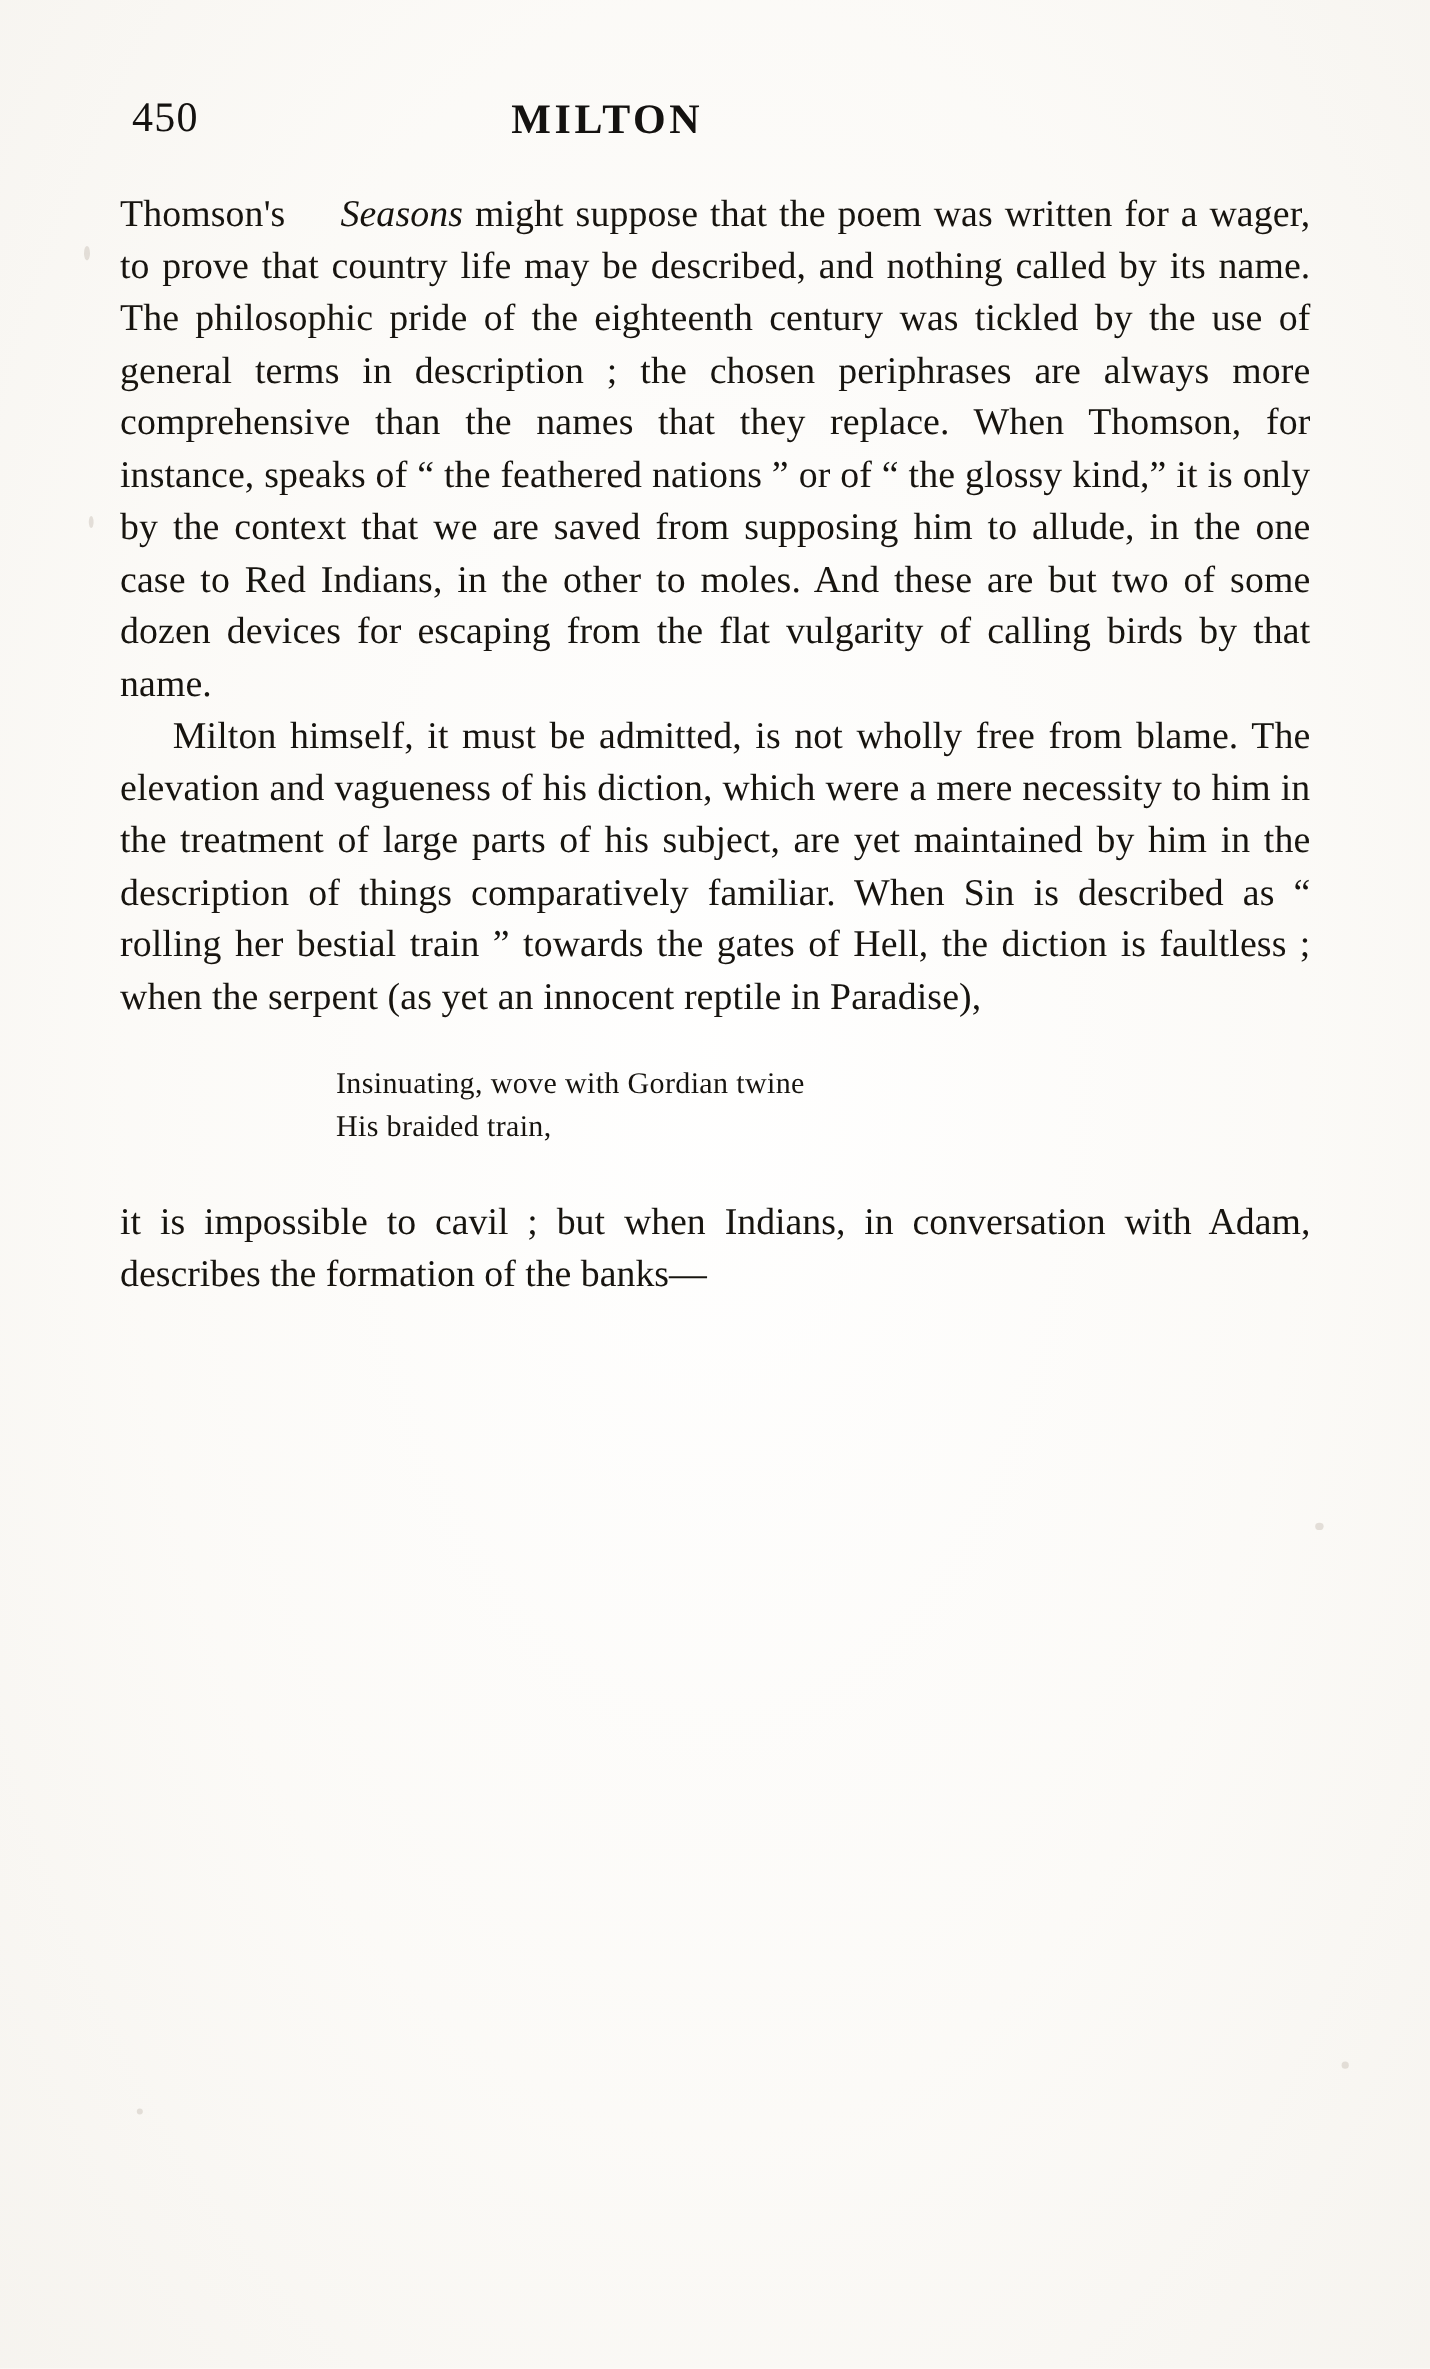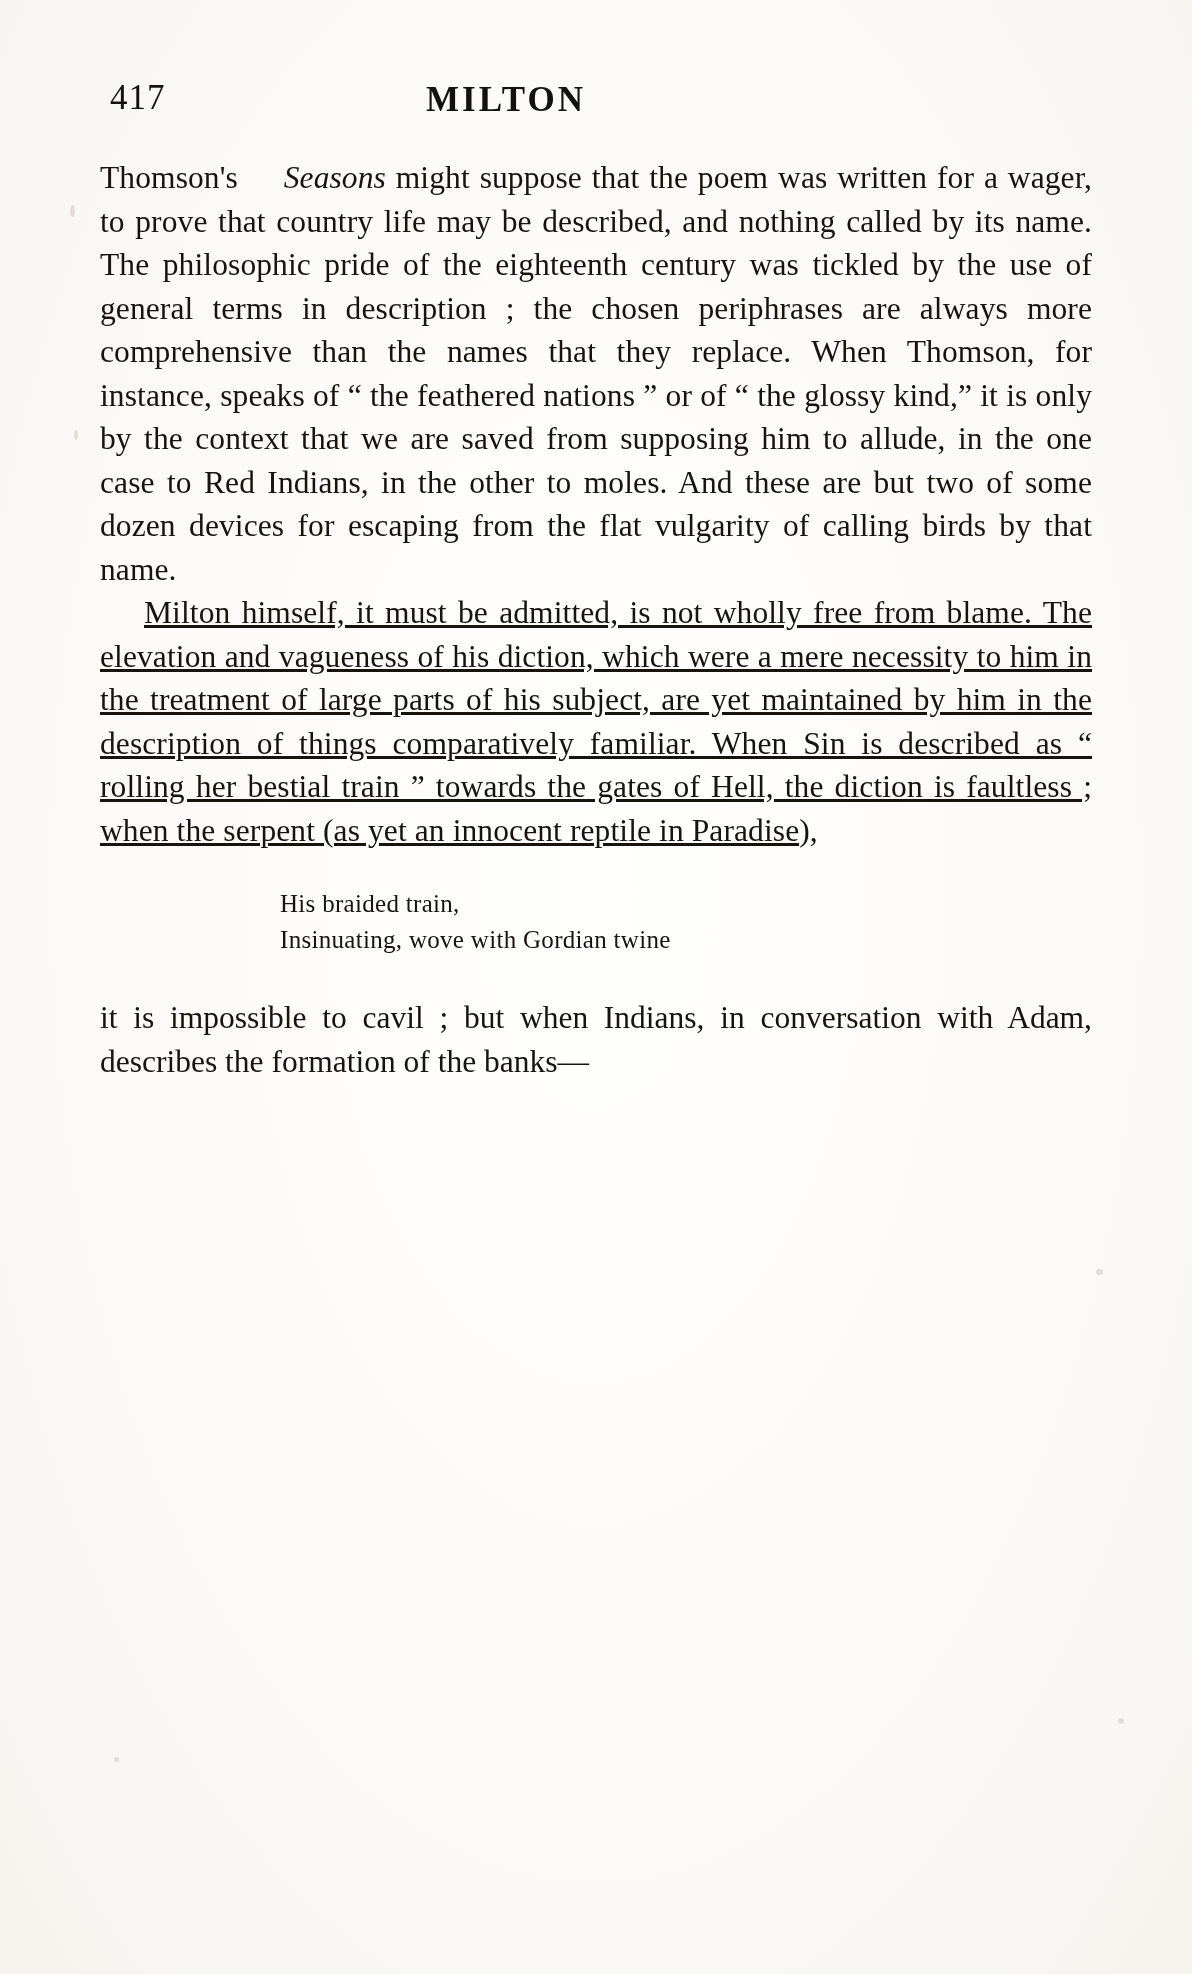--- a/index.html
+++ b/index.html
@@ -69,21 +69,20 @@
     text-align: justify;
     text-justify: inter-word;
     color: #17140f;
     letter-spacing: 0.1px;
   }
   .body-text p {
     margin: 0;
   }
   .body-text p.indent {
     text-indent: 44px;
-    text-decoration: underline;
   }
   .italic {
     font-style: italic;
     margin-left: 36px;
   }
   .verse {
     margin-top: 34px;
     margin-left: 180px;
     font-size: 25px;
     line-height: 36px;
@@ -118,32 +117,32 @@
 
   <div class="speck" style="left:70px;  top:205px;  width:5px;  height:12px;"></div>
   <div class="speck" style="left:74px;  top:430px;  width:4px;  height:10px;"></div>
   <div class="speck" style="left:1096px; top:1269px; width:7px;  height:6px;"></div>
   <div class="speck" style="left:1118px; top:1718px; width:6px;  height:6px;"></div>
   <div class="speck" style="left:114px; top:1757px; width:5px;  height:5px;"></div>
 
   <div class="content">
 
     <div class="header">
-      <div class="folio">417</div>
+      <div class="folio">450</div>
       <div class="running-head">MILTON</div>
     </div>
 
     <div class="body-text">
       <p><span class="roman">Thomson's </span><span class="italic">Seasons</span><span class="roman"> might suppose that the poem was written for a wager, to prove that country life may be described, and nothing called by its name. The philosophic pride of the eighteenth century was tickled by the use of general terms in description ; the chosen periphrases are always more comprehensive than the names that they replace. When Thomson, for instance, speaks of “ the feathered nations ” or of “ the glossy kind,” it is only by the context that we are saved from supposing him to allude, in the one case to Red Indians, in the other to moles.  And these are but two of some dozen devices for escaping from the flat vulgarity of calling birds by that name.</span></p>
       <p class="indent"><span class="roman">Milton himself, it must be admitted, is not wholly free from blame.   The elevation and vagueness of his diction, which were a mere necessity to him in the treatment of large parts of his subject, are yet maintained by him in the description of things comparatively familiar.  When Sin is described as “ rolling her bestial train ” towards the gates of Hell, the diction is faultless ; when the serpent (as yet an innocent reptile in Paradise),</span></p>
     </div>
 
     <div class="verse">
+      <div>Insinuating, wove with Gordian twine</div>
       <div>His braided train,</div>
-      <div>Insinuating, wove with Gordian twine</div>
     </div>
 
     <div class="after-verse">
       <p>it is impossible to cavil ; but when Indians, in conversation with Adam, describes the formation of the banks—</p>
     </div>
 
   </div>
 </div>
 
 </body></html>

